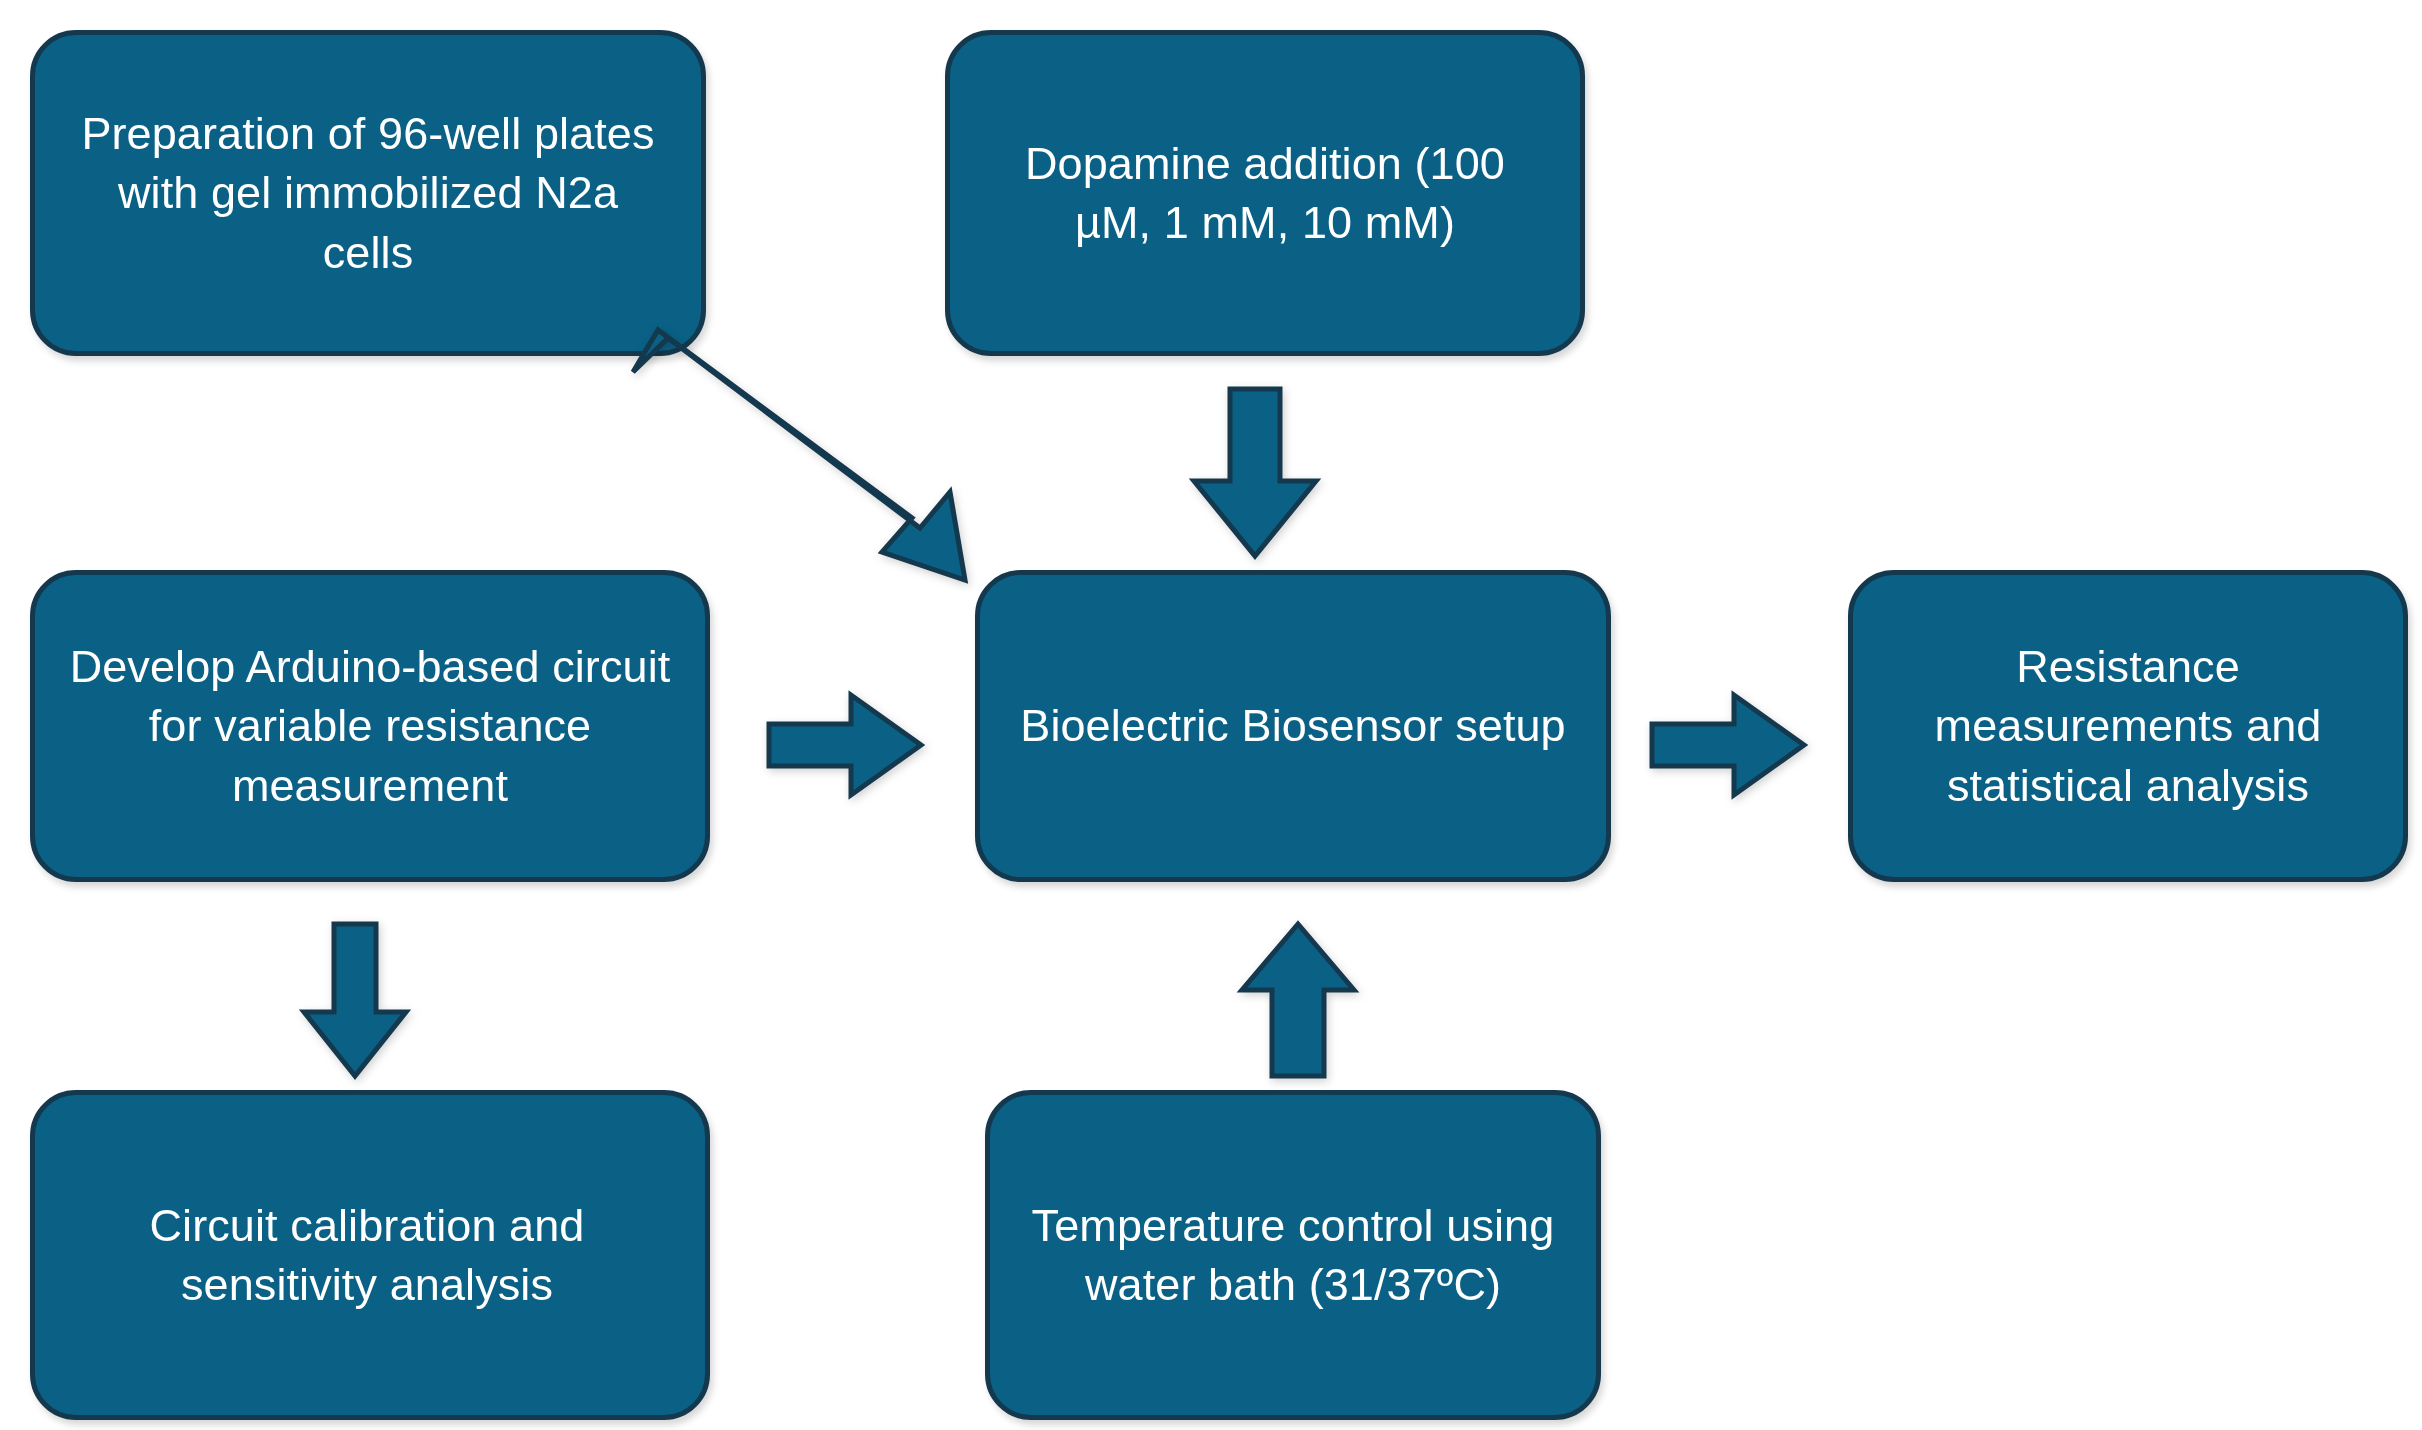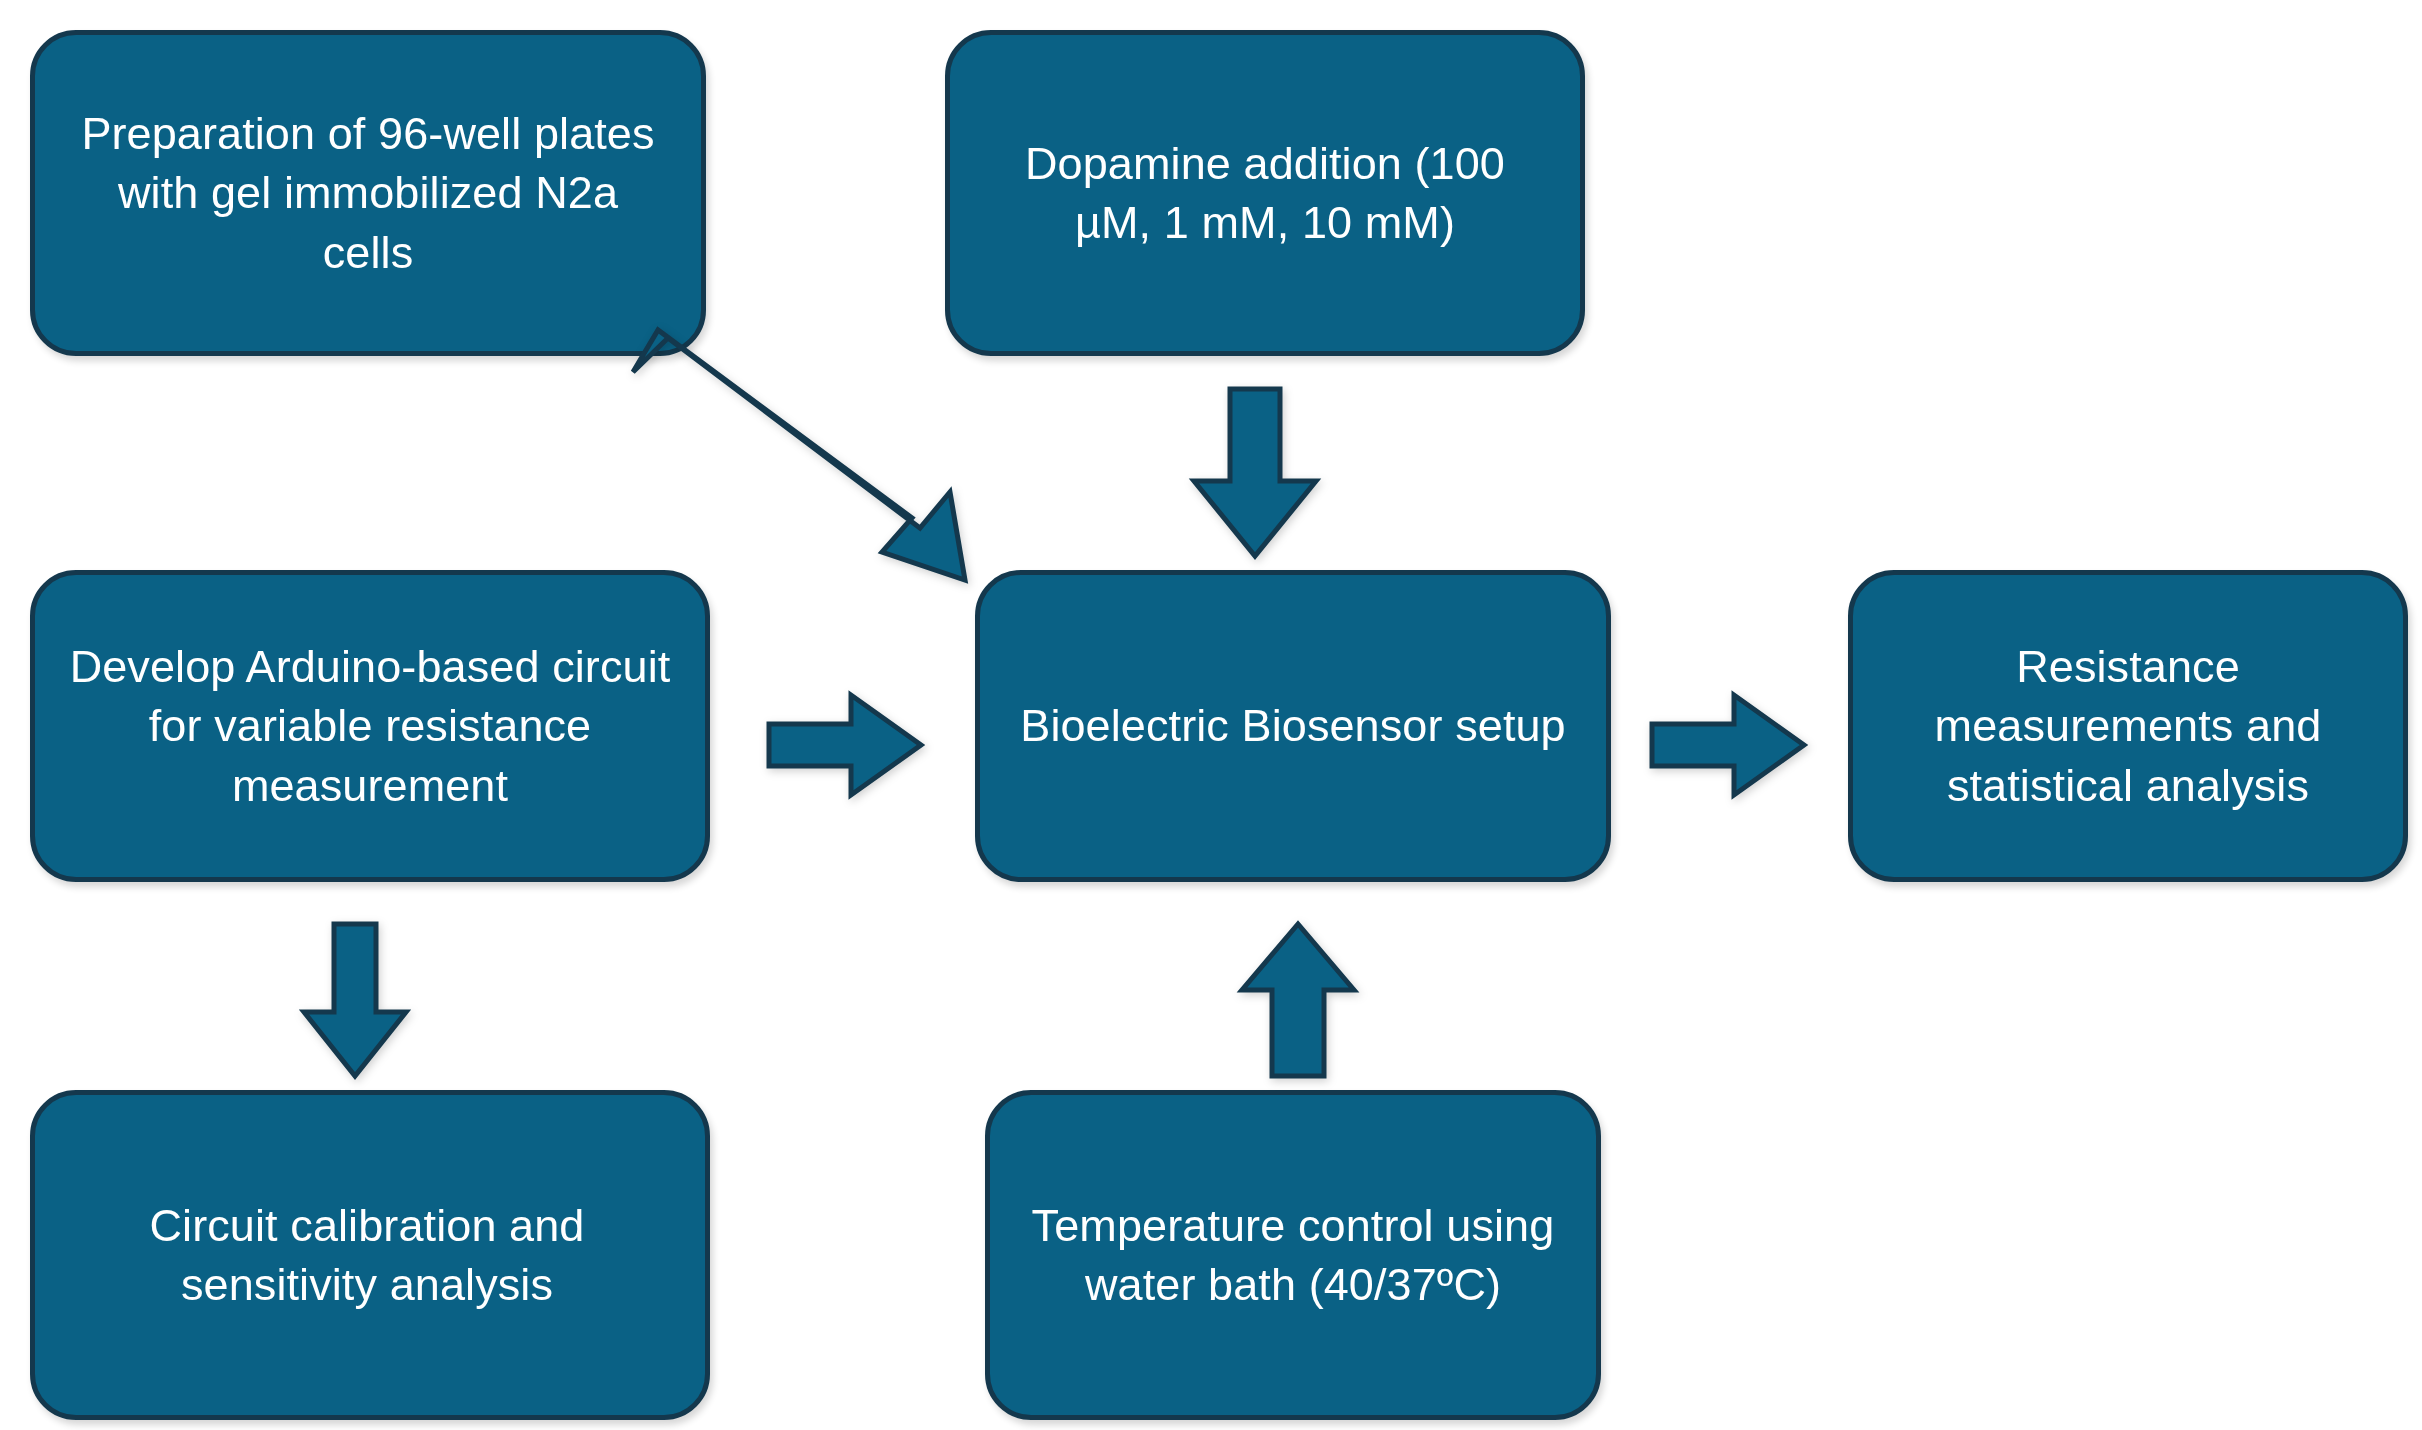--- a/index.html
+++ b/index.html
@@ -94,21 +94,21 @@
 
   <div class="node" id="node-resistance" style="background: rgb(10, 97, 133); border-color: rgb(20, 56, 77); color: rgb(255, 255, 255); margin-left: 8px;">
     <span class="label">Resistance measurements and statistical analysis</span>
   </div>
 
   <div class="node" id="node-calibration" style="background: rgb(10, 97, 133); border-color: rgb(20, 56, 77); color: rgb(255, 255, 255);">
     <span class="label">Circuit calibration and sensitivity analysis</span>
   </div>
 
   <div class="node" id="node-temperature" style="background: rgb(10, 97, 133); border-color: rgb(20, 56, 77); color: rgb(255, 255, 255);">
-    <span class="label">Temperature control using water bath (40/37ºC)</span>
+    <span class="label">Temperature control using water bath (31/37ºC)</span>
   </div>
 
   <div class="arrow" id="arrow-prep-to-biosensor">
     <svg viewBox="0 0 390 260" width="390" height="260" aria-hidden="true">
       <polygon class="arrow-fill" points="13,42 48,8 300,198 330,162 345,250 262,222 292,188 38,0" transform="translate(0,0)" style="fill: rgb(10, 97, 133); stroke: rgb(20, 56, 77);"></polygon>
     </svg>
   </div>
 
   <div class="arrow" id="arrow-dopamine-down">
     <svg viewBox="0 0 130 175" width="130" height="175" aria-hidden="true">

